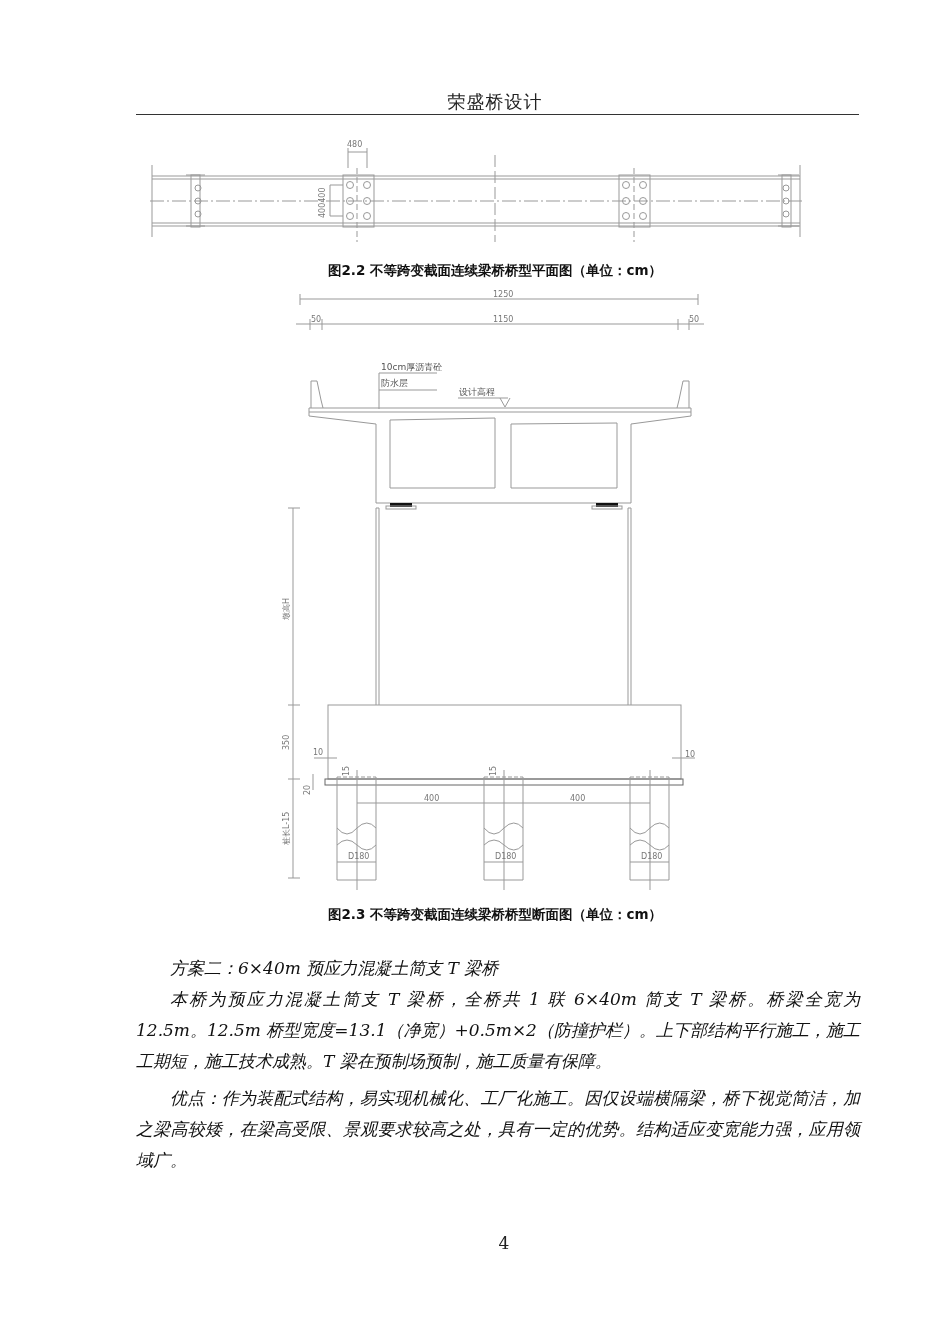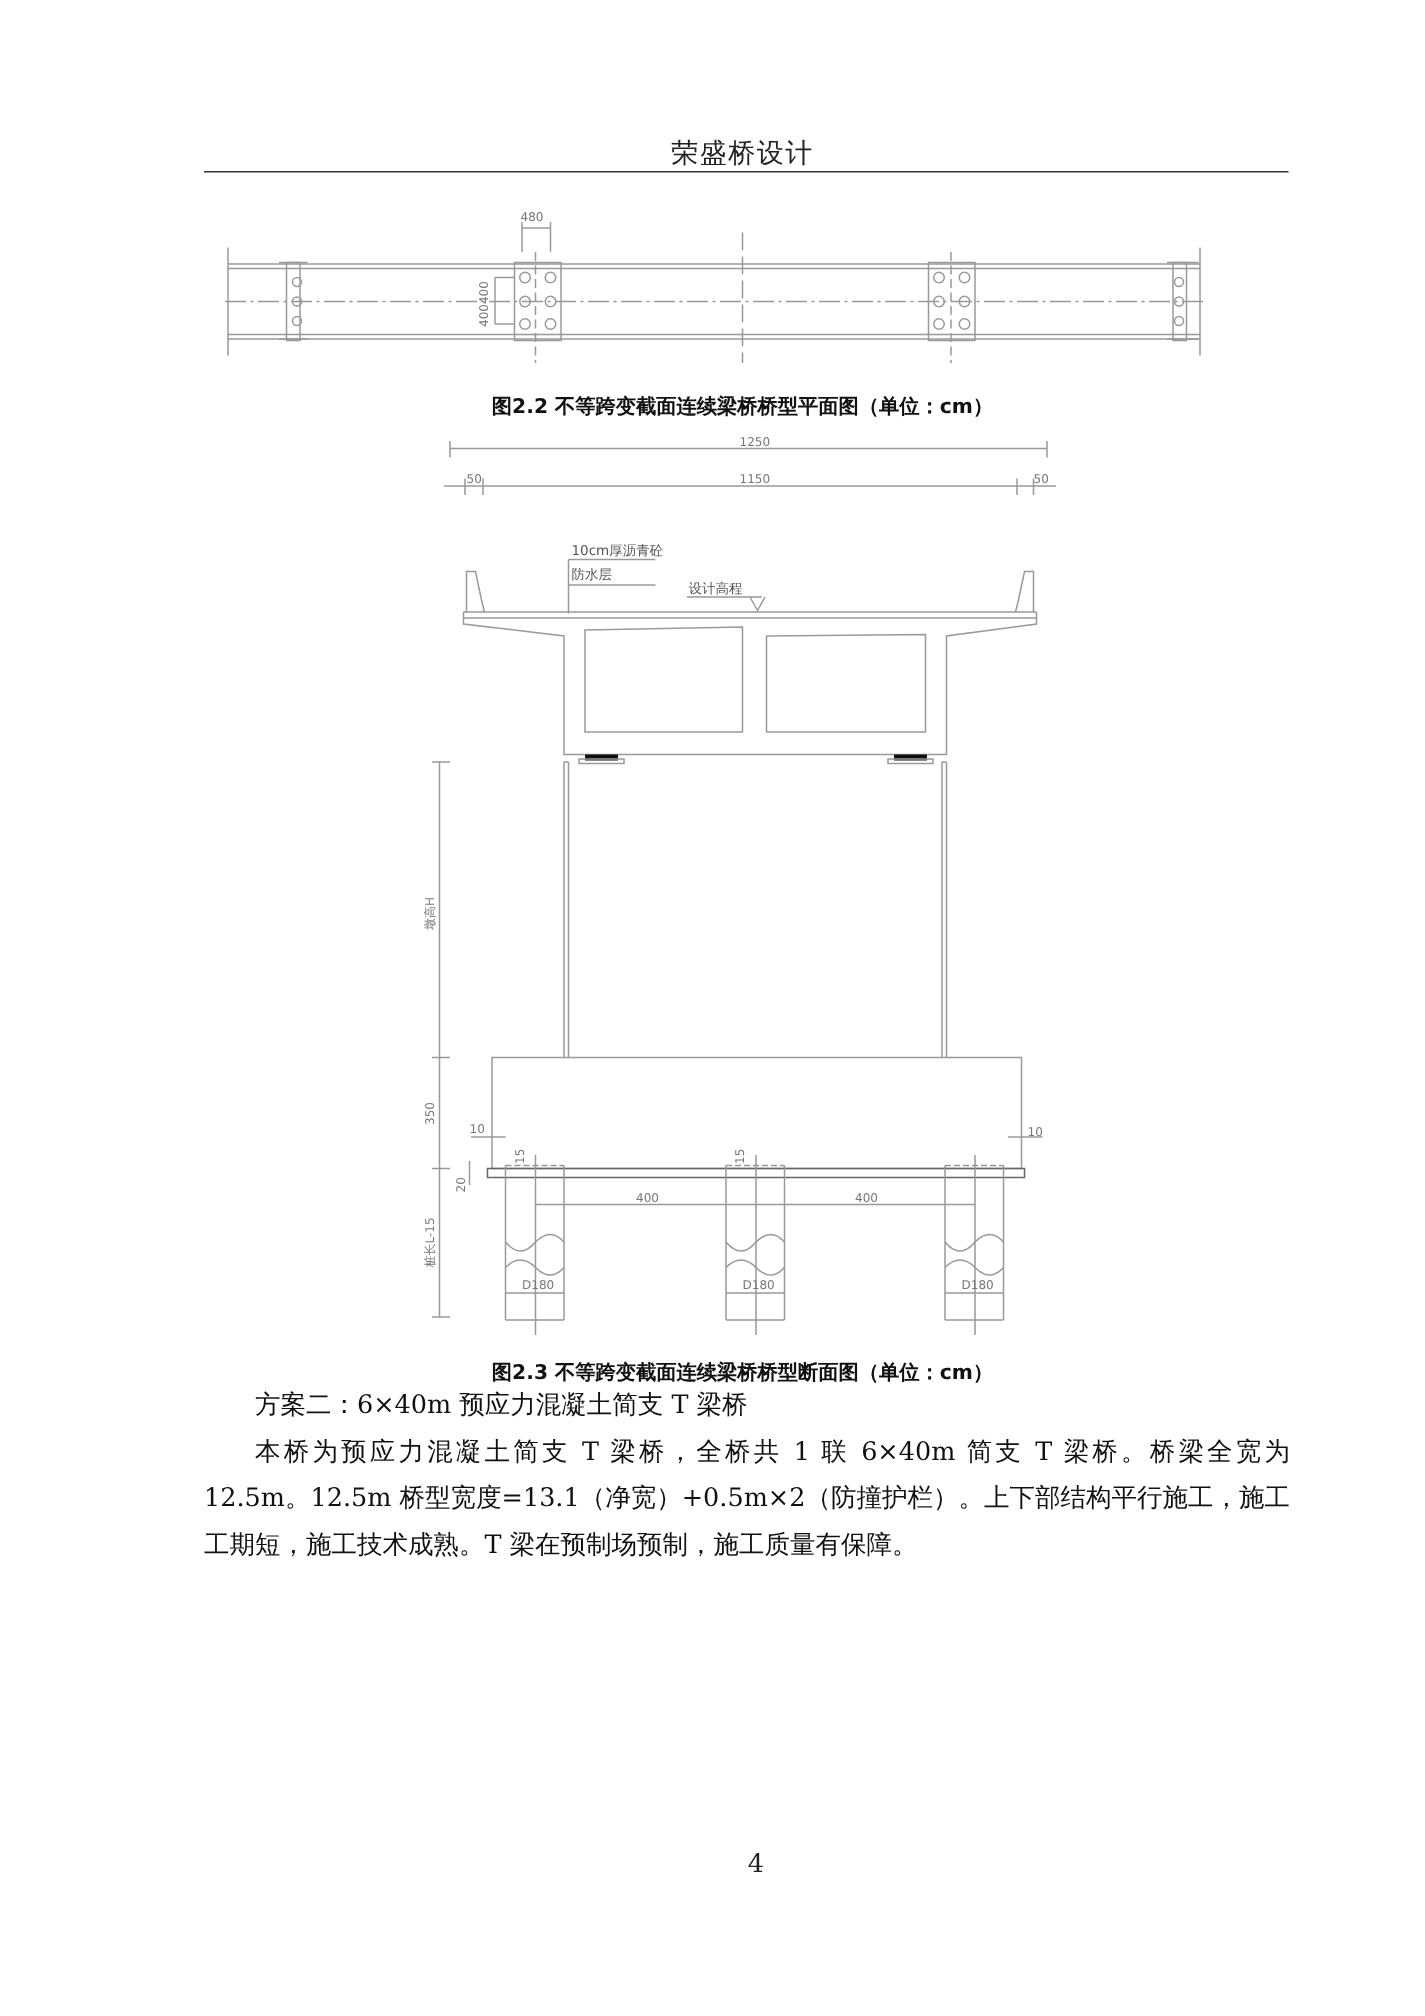--- a/index.html
+++ b/index.html
@@ -190,18 +190,19 @@
   <text class="dim" transform="translate(496,776) rotate(-90)">15</text>
   <text class="dim" x="424" y="801">400</text>
   <text class="dim" x="570" y="801">400</text>
   <text class="dim" transform="translate(289,845) rotate(-90)">桩长L-15</text>
   <text class="dim" x="348" y="859">D180</text>
   <text class="dim" x="495" y="859">D180</text>
   <text class="dim" x="641" y="859">D180</text>
 </svg>
 <div class="caption" style="top:906px;">图2.3 不等跨变截面连续梁桥桥型断面图（单位：cm）</div>
 
-<div class="para" style="top:922px;">
+<div class="para" style="top:953px;font-style:italic;">
   <p>方案二：6×40m 预应力混凝土简支 T 梁桥</p>
   <p>本桥为预应力混凝土简支 T 梁桥，全桥共 1 联 6×40m 简支 T 梁桥。桥梁全宽为 12.5m。12.5m 桥型宽度=13.1（净宽）+0.5m×2（防撞护栏）。上下部结构平行施工，施工工期短，施工技术成熟。T 梁在预制场预制，施工质量有保障。</p>
+  <p style="margin-top:6px;">优点：作为装配式结构，易实现机械化、工厂化施工。因仅设端横隔梁，桥下视觉简洁，加之梁高较矮，在梁高受限、景观要求较高之处，具有一定的优势。结构适应变宽能力强，应用领域广。</p>
 </div>
 
 <div class="page-num">4</div>
 
 </body></html>

